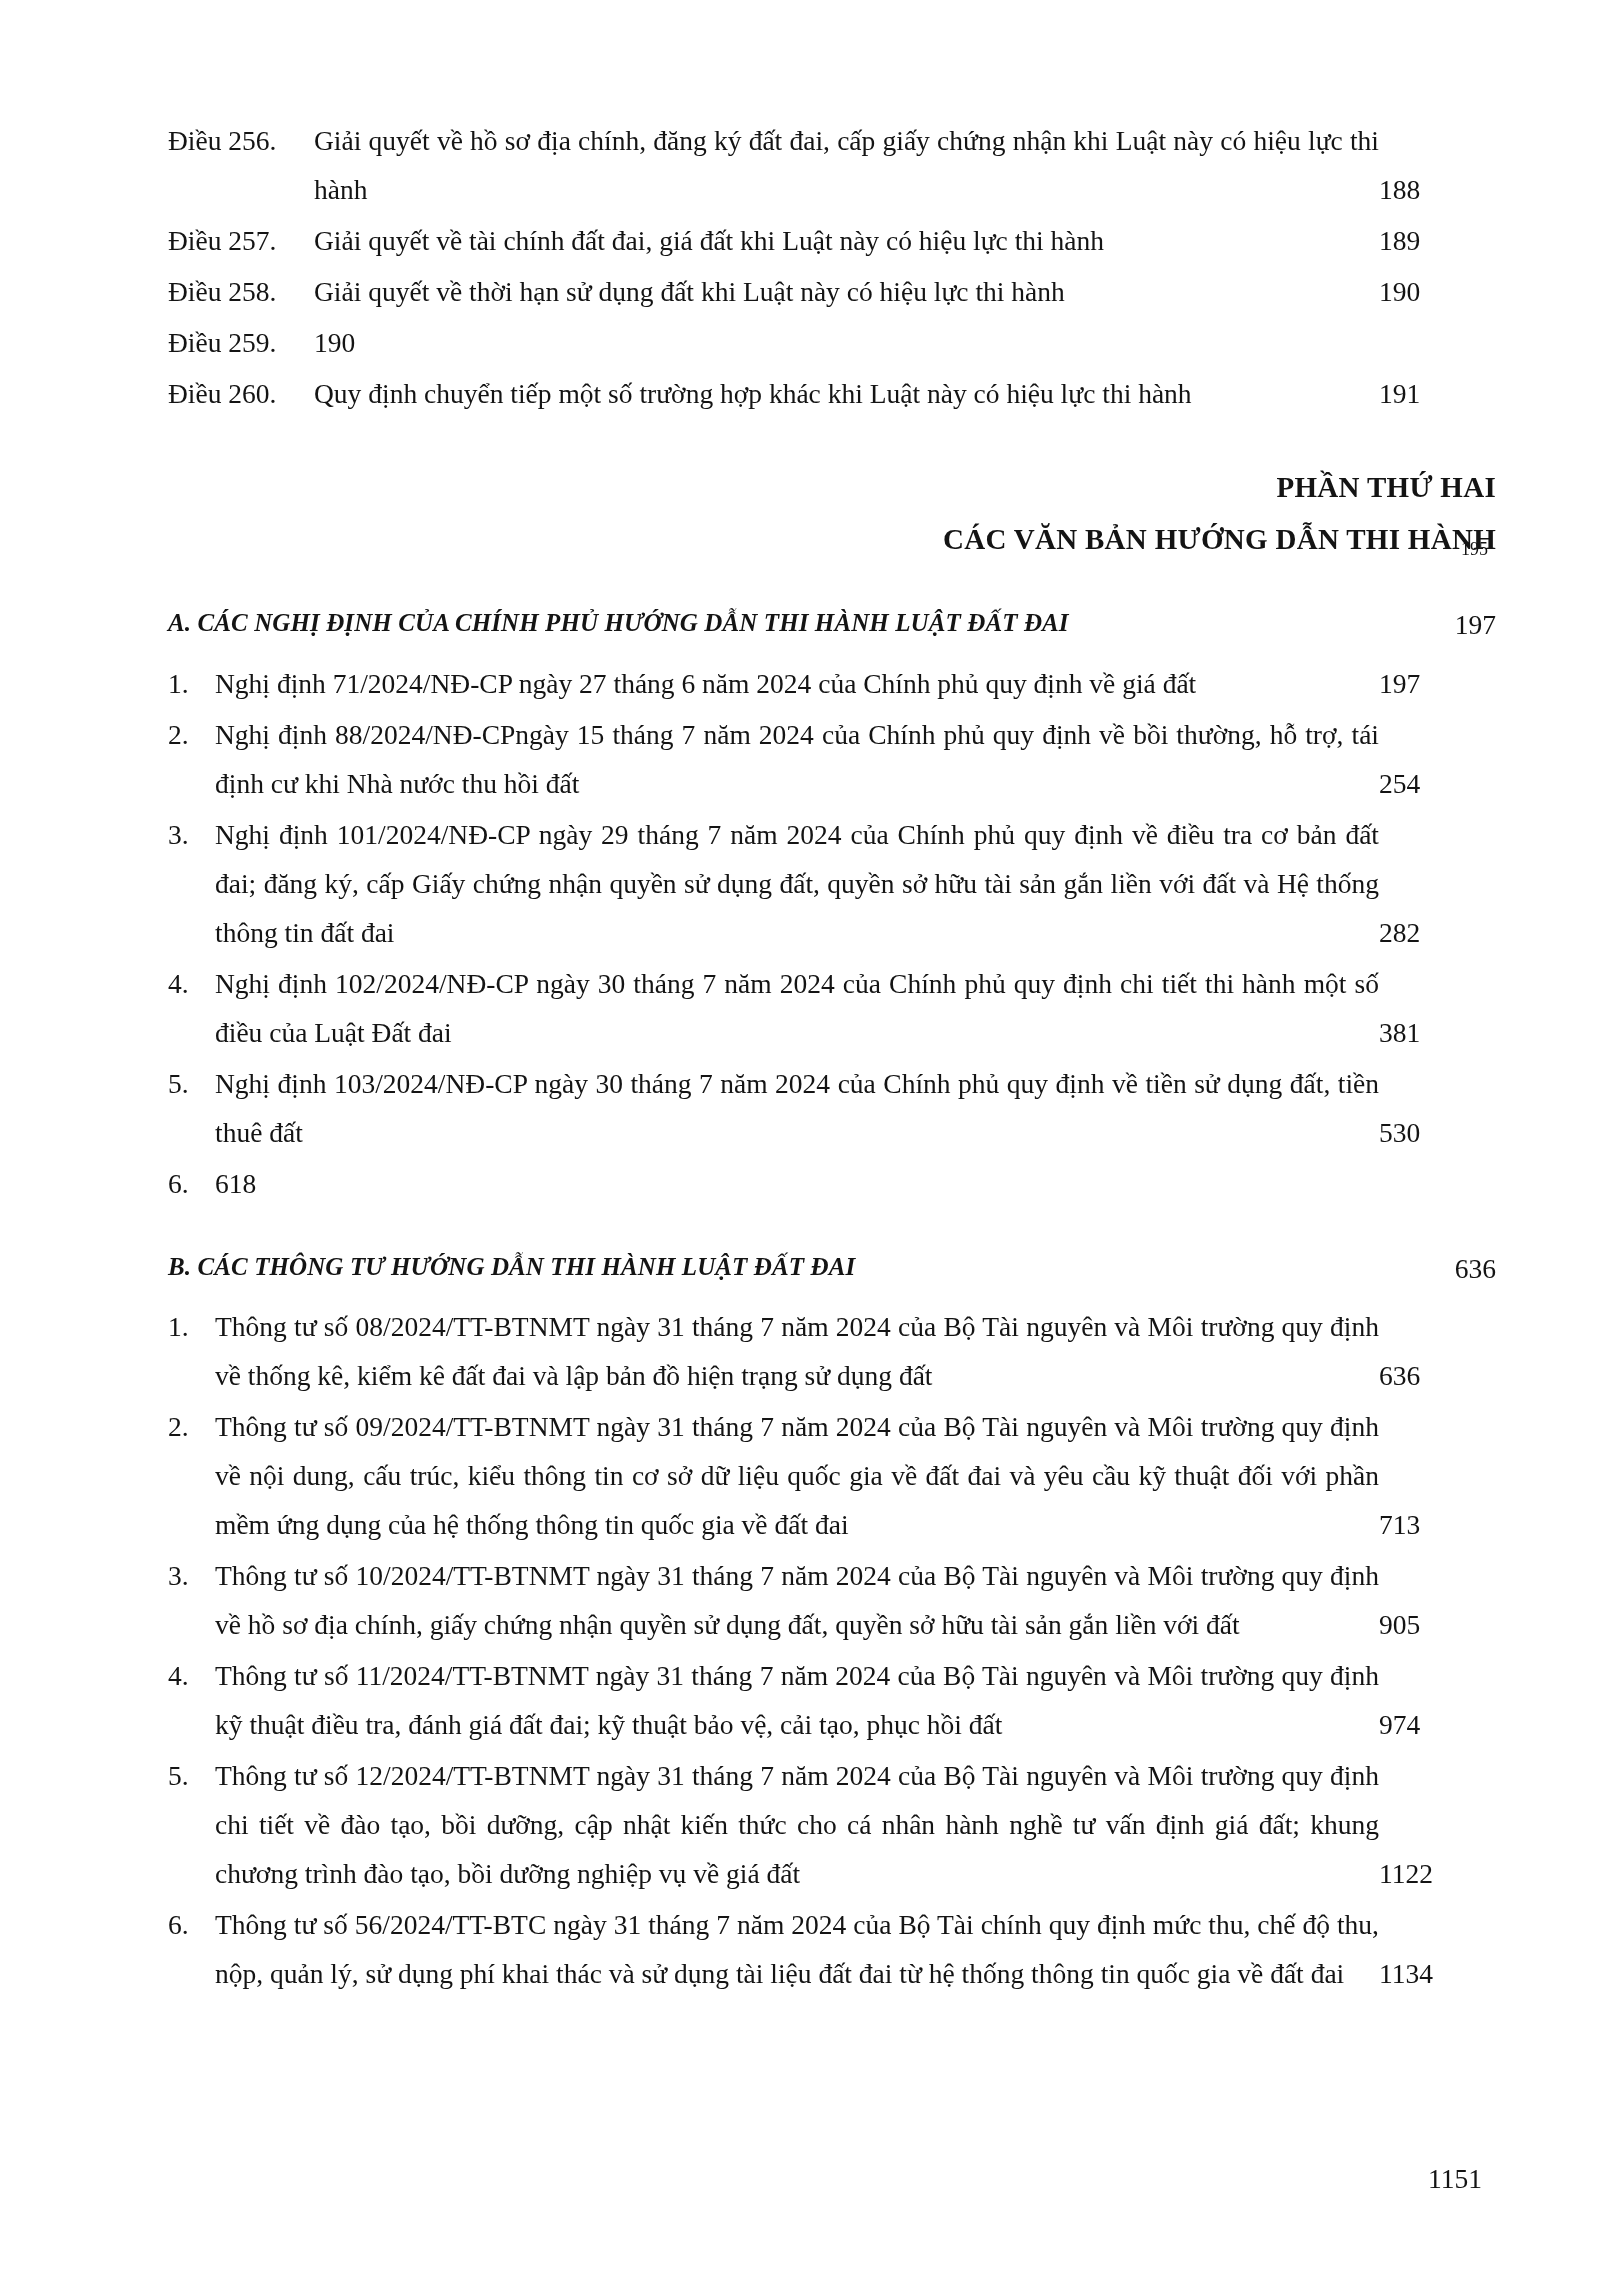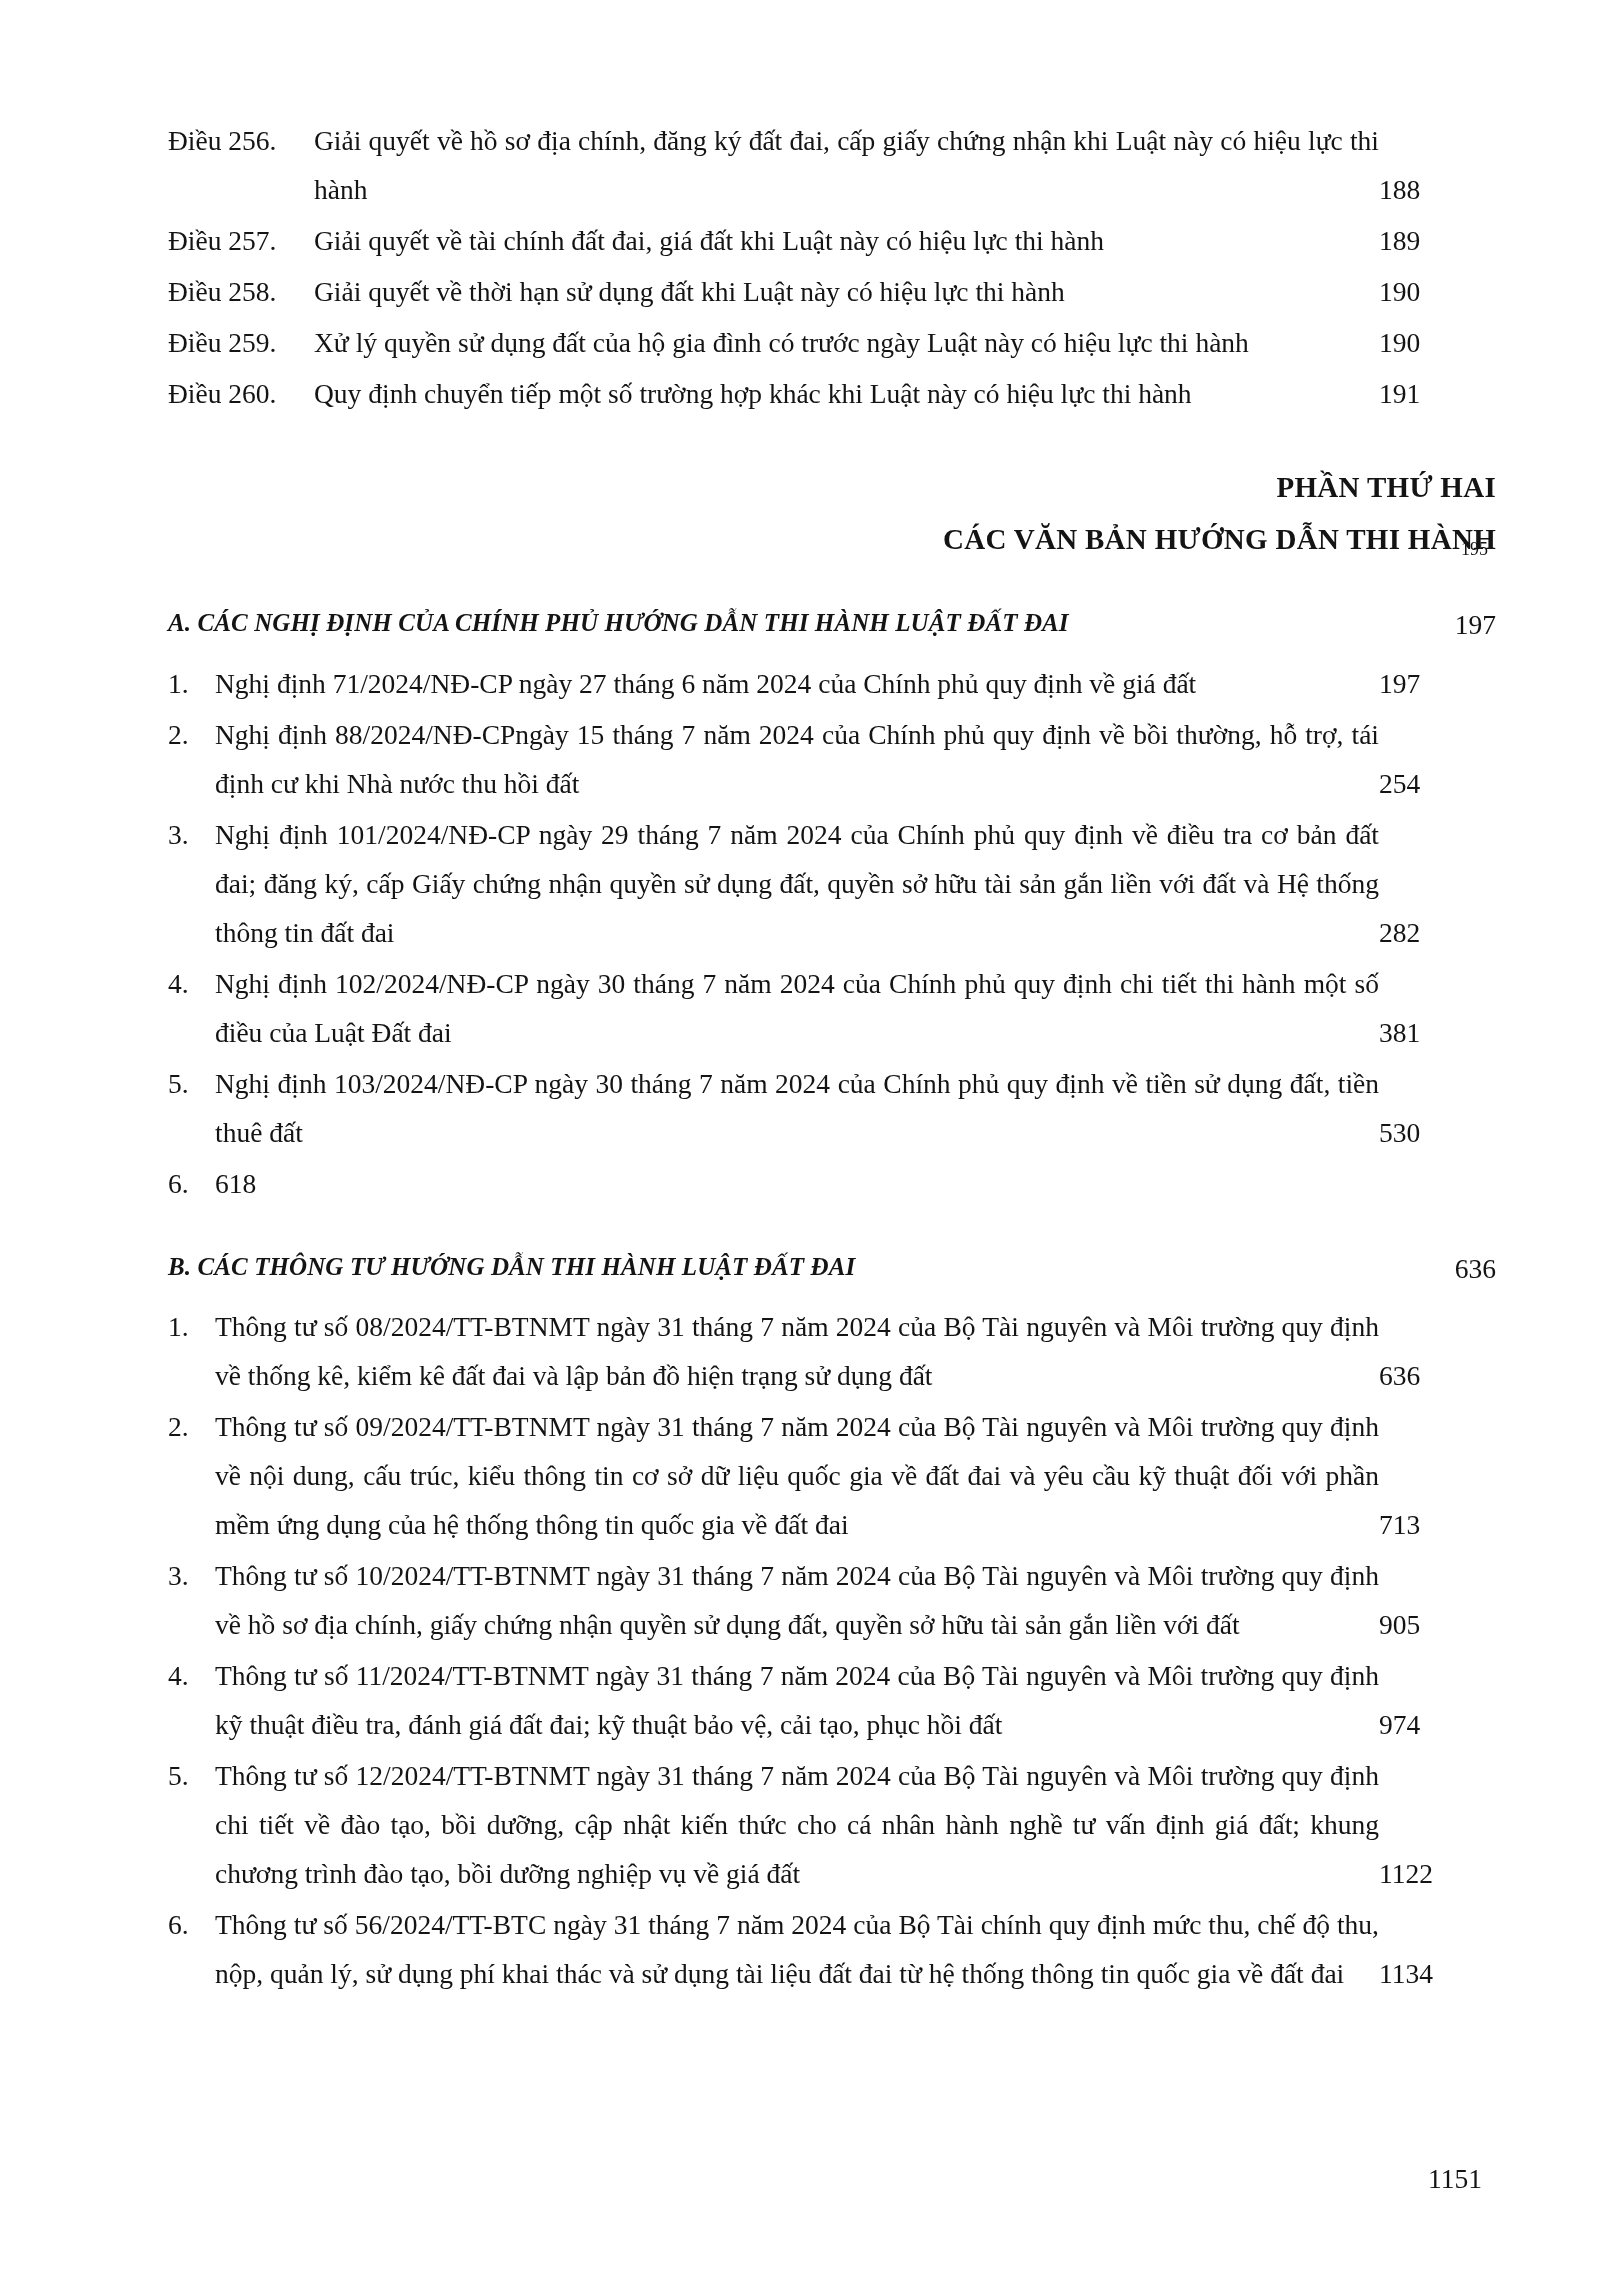--- a/index.html
+++ b/index.html
@@ -83,21 +83,20 @@
       <span class="txt">Giải quyết về tài chính đất đai, giá đất khi Luật này có hiệu lực thi hành</span>
       <span class="pg">189</span>
     </div>
     <div class="entry dieu">
       <span class="lbl">Điều 258.</span>
       <span class="txt">Giải quyết về thời hạn sử dụng đất khi Luật này có hiệu lực thi hành</span>
       <span class="pg">190</span>
     </div>
     <div class="entry dieu">
       <span class="lbl">Điều 259.</span>
-      <span class="txt">Xử lý quyền sử dụng đất của hộ gia đình có trước ngày Luật này có hiệu lực thi hành</span>
       <span class="pg">190</span>
     </div>
     <div class="entry dieu">
       <span class="lbl">Điều 260.</span>
       <span class="txt">Quy định chuyển tiếp một số trường hợp khác khi Luật này có hiệu lực thi hành</span>
       <span class="pg">191</span>
     </div>
   </div>
 
   <div class="part-heading">

